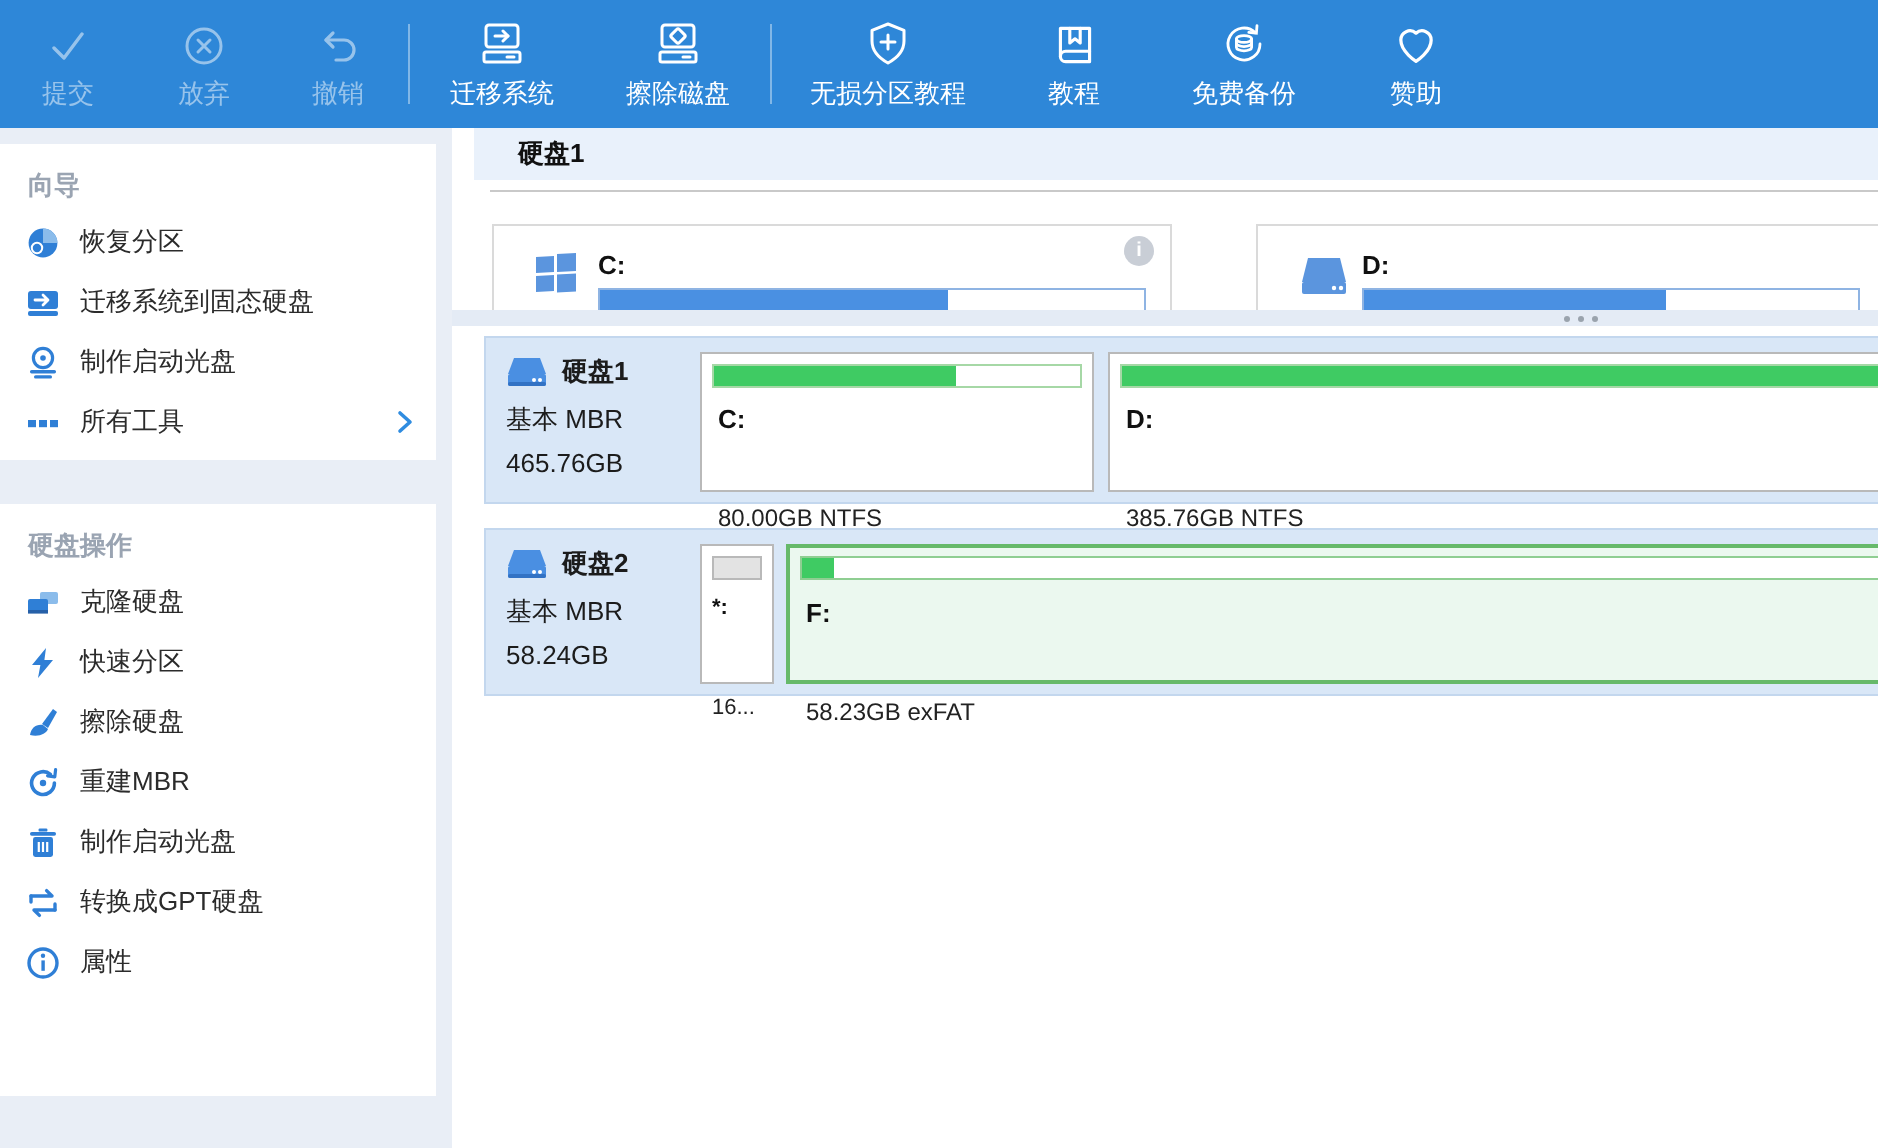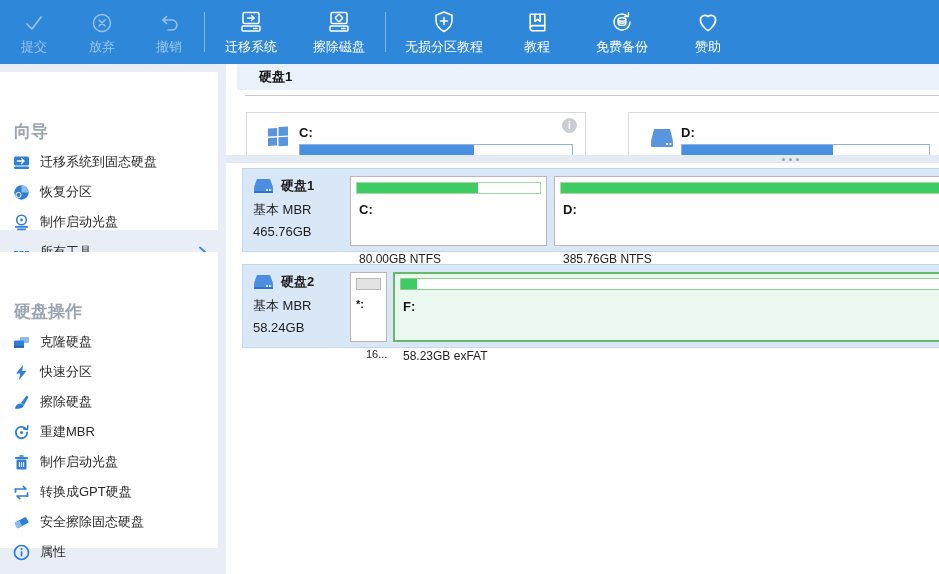--- a/index.html
+++ b/index.html
@@ -12,21 +12,21 @@
   .tbtn { display:flex; flex-direction:column; align-items:center; justify-content:center; gap:3px; color:#fff; font-size:13px; cursor:pointer; }
   .tbtn .ticon { height:26px; display:flex; align-items:flex-end; justify-content:center; }
   .tbtn.disabled { opacity:.5; cursor:default; }
   .tsep { width:1px; background:rgba(255,255,255,.4); margin:12px 2px; }
 
   
   .sidebar { position:absolute; left:0; top:64px; width:218px; bottom:0; }
   .side-sec { position:absolute; left:0; width:218px; background:#fff; }
   .sec1 { top:8px; height:158px; }
   .sec2 { top:188px; height:296px; }
-  .side-head { padding:12px 0 4px 14px; font-size:17px; font-weight:bold; color:#9aa4b2;margin-top:36px; }
+  .side-head { padding:12px 0 4px 14px; font-size:13px; font-weight:bold; color:#9aa4b2; }
   .side-item { height:30px; display:flex; align-items:center; padding-left:13px; font-size:13px; color:#2b2b2b; cursor:pointer; position:relative; }
   .side-item .sicon { width:17px; height:17px; margin-right:10px; flex:none; }
   .side-item .chev { position:absolute; right:10px; top:8px; }
 
   
   .main { position:absolute; left:226px; top:64px; width:713px; bottom:0; background:#fff; }
   .tabbar { position:absolute; left:11px; right:0; top:0; height:26px; background:#e9f1fb; }
   .tab { display:inline-block; padding:0 30px 0 22px; line-height:26px; font-size:13px; font-weight:bold; color:#111; cursor:pointer; }
   .tabline { position:absolute; left:19px; right:0; top:31px; height:1px; background:#c9c9c9; }
 
@@ -54,21 +54,21 @@
   .part .pbar { position:absolute; left:5px; right:5px; top:5px; height:12px; border:1px solid #a6d8a6; background:#fff; }
   .part .pbar-fill { height:100%; background:#3fcb63; }
   .part .plabel { position:absolute; left:8px; top:25px; font-size:13px; font-weight:bold; color:#111; }
   .part .pinfo { position:absolute; left:8px; top:46px; font-size:12px; color:#222; white-space:nowrap;margin-top:29px; }
   .part-c { left:107px; width:197px; }
   .part-d { left:311px; right:-3px; }
   .part-star { left:107px; width:37px; }
   .part-star .pbar { border-color:#b9b9b9; }
   .part-star .pbar-fill { background:#e3e3e3; }
   .part-star .plabel { font-size:11px; left:5px; }
-  .part-star .pinfo { font-size:11px; left:15px; }
+  .part-star .pinfo { font-size:11px; left:5px; }
   .part-f { left:150px; right:-3px; border:2px solid #66b96a; background:#ebf8ef; }
   .part-f .pbar { border-color:#8fce92; top:4px; }
 </style>
 </head>
 <body>
 
 <header class="toolbar">
   <div class="tbtn disabled" style="width:68px">
     <span class="ticon">
       <svg width="24" height="24" viewBox="0 0 24 24" fill="none" stroke="#fff" stroke-width="1.7" stroke-linecap="round" stroke-linejoin="round">
@@ -160,36 +160,36 @@
     <span>赞助</span>
   </div>
 </header>
 
 <aside class="sidebar">
   <section class="side-sec sec1">
     <div class="side-head">向导</div>
     <div class="side-item">
       <span class="sicon">
         <svg width="17" height="17" viewBox="0 0 17 17">
+            <circle cx="8.5" cy="8.5" r="7.2" fill="#2f7fd6"></circle>
+            <path d="M8.5 8.5V1.3A7.2 7.2 0 0 1 15.7 8.5z" fill="#8bbceb"></path>
+            <circle cx="5.5" cy="11" r="2.6" fill="#2f7fd6" stroke="#fff" stroke-width="1"></circle>
+          </svg>
+      </span>
+      <span>恢复分区</span>
+    </div>
+    <div class="side-item">
+      <span class="sicon">
+        <svg width="17" height="17" viewBox="0 0 17 17">
             <rect x="1" y="2.5" width="15" height="9" rx="1.5" fill="#2f7fd6"></rect>
             <path d="M4.5 7h6M8.5 4.5L11 7l-2.5 2.5" stroke="#fff" stroke-width="1.4" fill="none" stroke-linecap="round" stroke-linejoin="round"></path>
             <rect x="1" y="12.5" width="15" height="2.5" rx="1" fill="#2f7fd6"></rect>
           </svg>
       </span>
       <span>迁移系统到固态硬盘</span>
-    </div>
-    <div class="side-item">
-      <span class="sicon">
-        <svg width="17" height="17" viewBox="0 0 17 17">
-            <circle cx="8.5" cy="8.5" r="7.2" fill="#2f7fd6"></circle>
-            <path d="M8.5 8.5V1.3A7.2 7.2 0 0 1 15.7 8.5z" fill="#8bbceb"></path>
-            <circle cx="5.5" cy="11" r="2.6" fill="#2f7fd6" stroke="#fff" stroke-width="1"></circle>
-          </svg>
-      </span>
-      <span>恢复分区</span>
     </div>
     <div class="side-item">
       <span class="sicon">
         <svg width="17" height="17" viewBox="0 0 17 17">
             <circle cx="8.5" cy="6" r="4.8" fill="none" stroke="#2f7fd6" stroke-width="1.6"></circle>
             <circle cx="8.5" cy="6" r="1.4" fill="#2f7fd6"></circle>
             <rect x="2" y="12" width="13" height="1.7" rx=".8" fill="#2f7fd6"></rect>
             <rect x="4" y="14.6" width="9" height="1.7" rx=".8" fill="#2f7fd6"></rect>
           </svg>
       </span>
@@ -264,31 +264,20 @@
     </div>
     <div class="side-item">
       <span class="sicon">
         <svg width="17" height="17" viewBox="0 0 17 17" fill="none" stroke="#2f7fd6" stroke-width="1.7" stroke-linecap="round" stroke-linejoin="round">
             <path d="M2.5 5h10.5l-2.7-2.7"></path>
             <path d="M14.5 12H4l2.7 2.7"></path>
             <path d="M2.5 5v3M14.5 12V9"></path>
           </svg>
       </span>
       <span>转换成GPT硬盘</span>
-    </div>
-    <div class="side-item">
-      <span class="sicon">
-        <svg width="17" height="17" viewBox="0 0 17 17">
-            <g transform="rotate(-28 8.5 8.5)">
-              <rect x="2" y="5.5" width="13" height="6.5" rx="1.2" fill="#2f7fd6"></rect>
-              <rect x="2" y="5.5" width="5.5" height="6.5" rx="1.2" fill="#8bbceb"></rect>
-            </g>
-          </svg>
-      </span>
-      <span>安全擦除固态硬盘</span>
     </div>
     <div class="side-item">
       <span class="sicon">
         <svg width="17" height="17" viewBox="0 0 17 17">
             <circle cx="8.5" cy="8.5" r="7" fill="none" stroke="#2f7fd6" stroke-width="1.7"></circle>
             <rect x="7.7" y="7.2" width="1.7" height="5.2" fill="#2f7fd6"></rect>
             <circle cx="8.5" cy="4.9" r="1.1" fill="#2f7fd6"></circle>
           </svg>
       </span>
       <span>属性</span>

